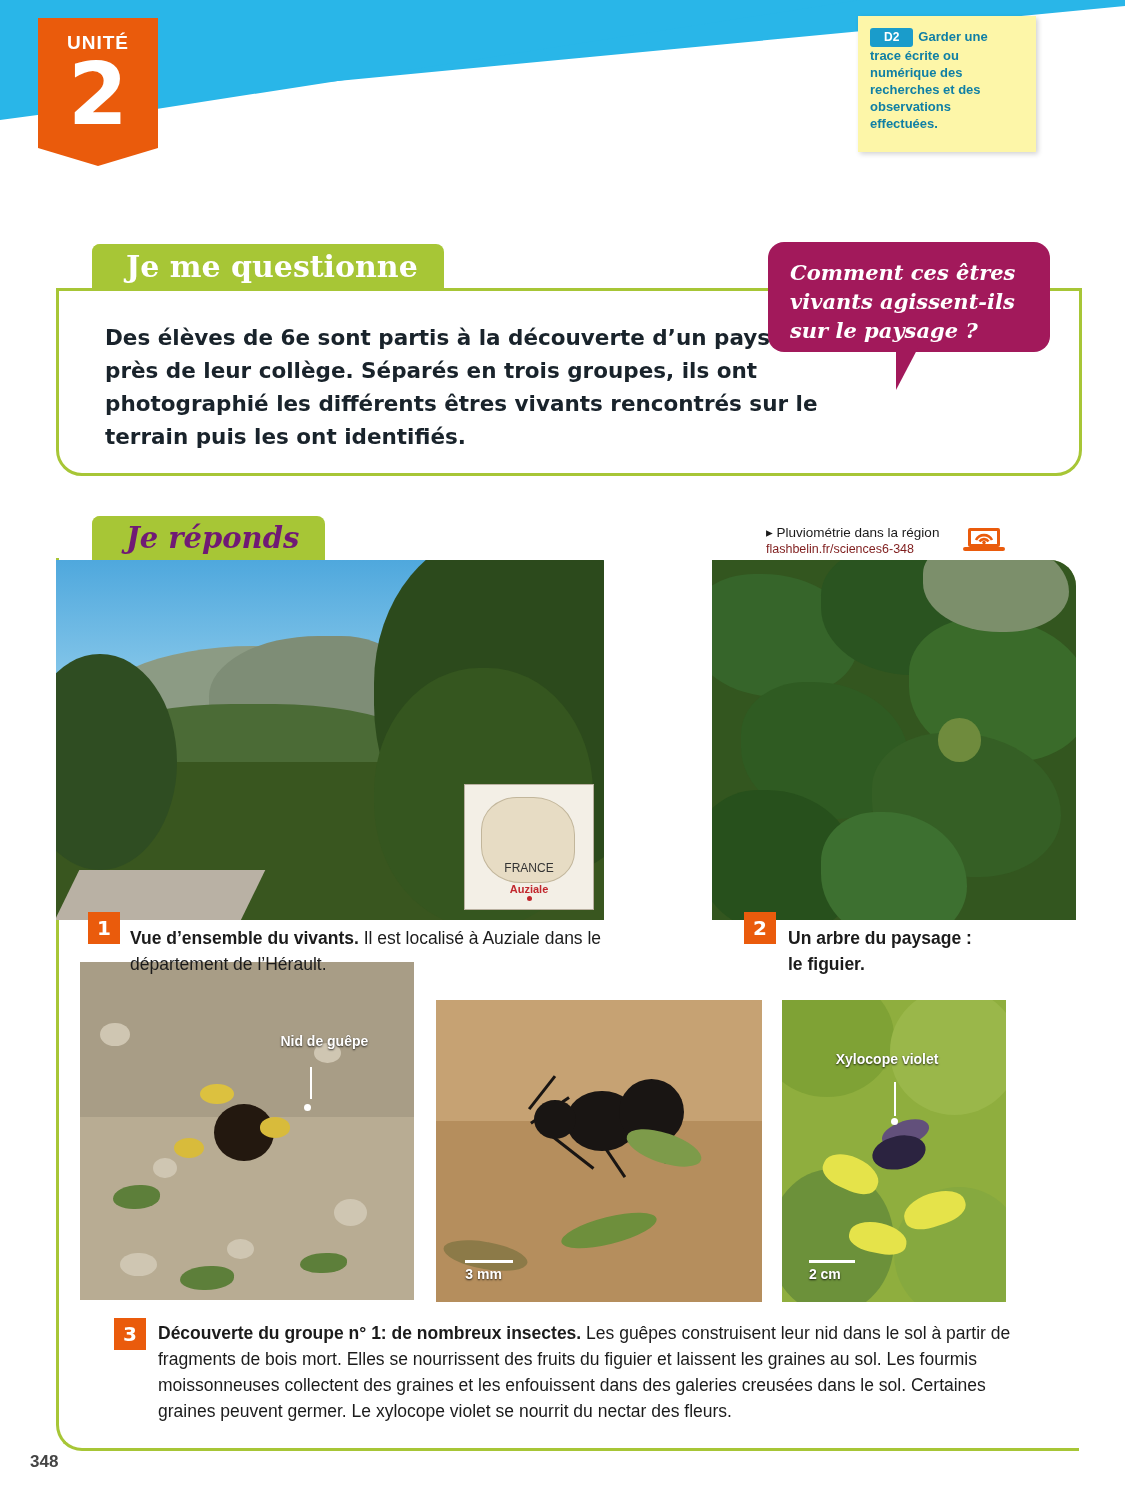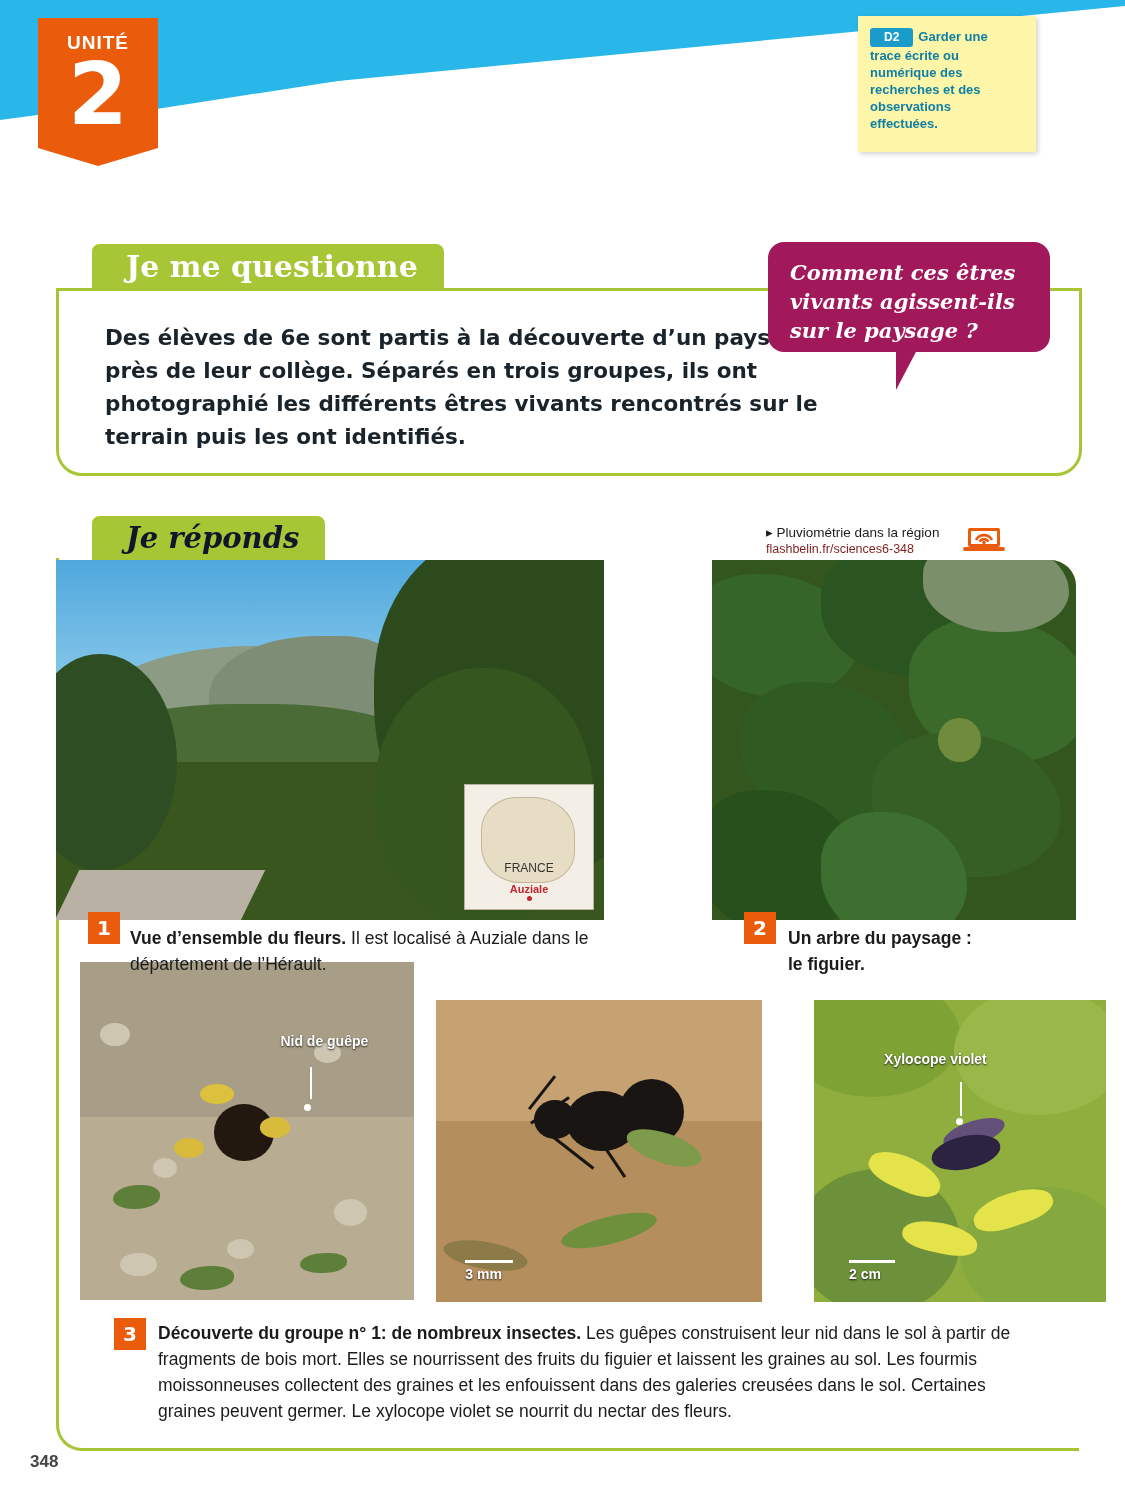--- a/index.html
+++ b/index.html
@@ -90,21 +90,21 @@
     content:"";position:absolute;left:128px;top:106px;
     border-left:22px solid #a2195b;border-right:14px solid transparent;
     border-bottom:42px solid transparent;
   }
   
   .tab-green2{
     position:absolute;left:92px;top:516px;height:44px;
     background:#a7c636;border-radius:8px 8px 0 0;padding:0 26px 0 34px;
   }
   .tab-green2 span{
-    display:block;color:#0f172a;font-size:29px;font-style:italic;font-weight:bold;
+    display:block;color:#701a75;font-size:29px;font-style:italic;font-weight:bold;
     line-height:44px;font-family:"DejaVu Serif", serif;
   }
   .tab-notch2{
     position:absolute;left:92px;top:516px;width:36px;height:44px;
     background:#c8d85e;border-radius:8px 0 0 0;
   }
   .reponds-box{
     position:absolute;left:56px;top:558px;width:1020px;height:890px;
     border-left:3px solid #a7c636;border-bottom:3px solid #a7c636;
     border-radius:0 0 0 26px;
@@ -121,21 +121,21 @@
   }
   .laptop{
     position:absolute;left:962px;top:520px;width:44px;height:34px;
   }
   
   .photo{position:absolute;overflow:hidden;background:#9cb37a;}
   #photo1{left:56px;top:560px;width:548px;height:360px;}
   #photo2{left:712px;top:560px;width:364px;height:360px;border-radius:0 26px 0 0;}
   #photo3{left:80px;top:962px;width:334px;height:338px;}
   #photo4{left:436px;top:1000px;width:326px;height:302px;}
-  #photo5{left:782px;top:1000px;width:292px;height:302px;margin-left:32px;}
+  #photo5{left:782px;top:1000px;width:224px;height:302px;}
 
   
   .sky{position:absolute;left:0;top:0;width:100%;height:46%;
     background:linear-gradient(#4fa8dd,#9ad2ee);}
   .ridge{position:absolute;left:5%;top:24%;width:62%;height:26%;
     background:#8c9b84;border-radius:50% 50% 0 0 / 80% 80% 0 0;}
   .ridge2{position:absolute;left:28%;top:21%;width:40%;height:24%;
     background:#7e8d76;border-radius:50% 40% 0 0 / 70% 90% 0 0;}
   .hillgreen{position:absolute;left:-4%;top:40%;width:80%;height:40%;
     background:#4b6b36;border-radius:45% 45% 0 0 / 60% 60% 0 0;}
@@ -371,21 +371,21 @@
   <div class="callout-line" style="left:50%;top:27%;height:34px;"></div>
   <div class="callout-dot" style="left:48.6%;top:39%;"></div>
   <div class="scalebar" style="left:12%;top:86%;">
     <span class="bar" style="width:46px;"></span>
     <span>2 cm</span>
   </div>
 </div>
 
 <div class="num-badge" style="left:88px;top:912px;">1</div>
 <div class="cap" style="left:130px;top:925px;width:556px;">
-  <b>Vue d’ensemble du fleurs.</b><span> Il est localisé à Auziale dans le département de l’Hérault.</span>
+  <b>Vue d’ensemble du vivants.</b><span> Il est localisé à Auziale dans le département de l’Hérault.</span>
 </div>
 
 <div class="num-badge" style="left:744px;top:912px;">2</div>
 <div class="cap" style="left:788px;top:925px;width:290px;font-weight:bold;">
   <b>Un arbre du paysage :</b><br>
   <b>le figuier.</b>
 </div>
 
 <div class="num-badge" style="left:114px;top:1318px;">3</div>
 <div class="cap" style="left:158px;top:1320px;width:888px;">

